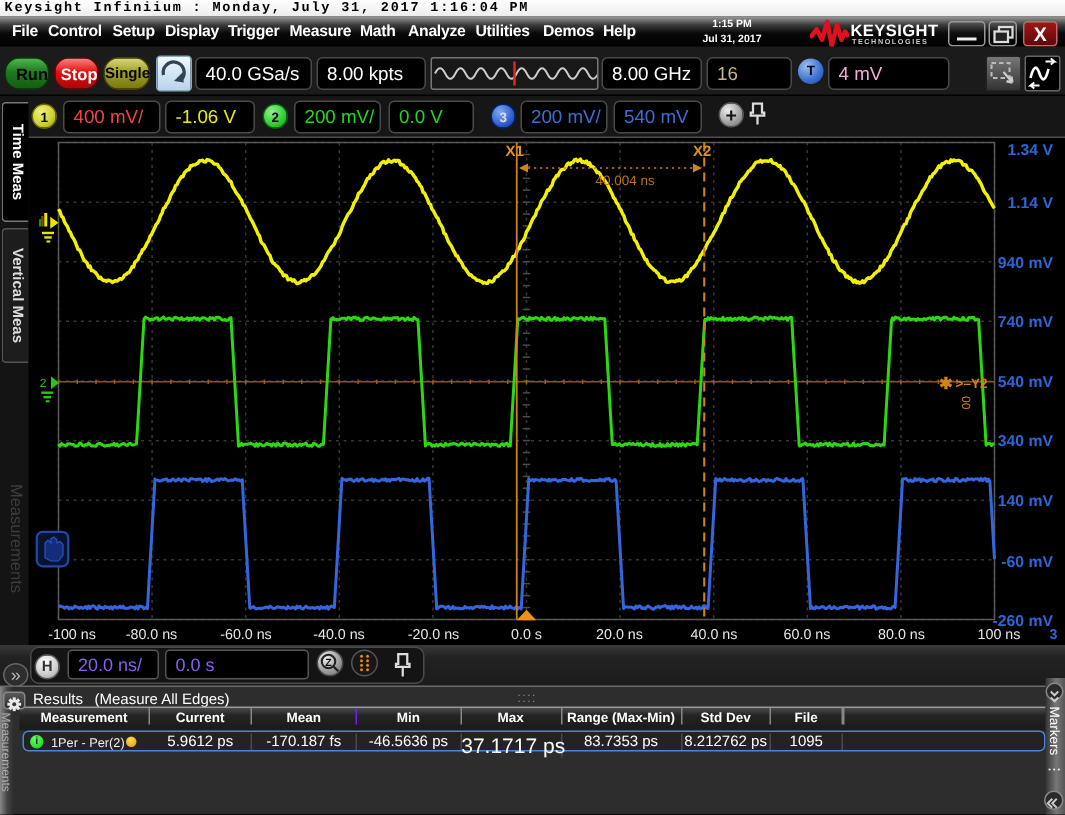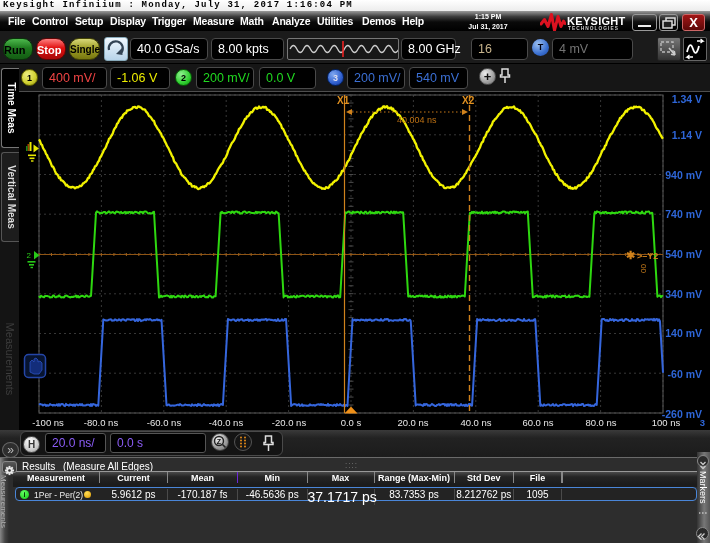--- a/index.html
+++ b/index.html
@@ -6,21 +6,21 @@
 .abs{position:absolute}
 
 #titlebar{left:0;top:0;width:710px;height:11px;background:linear-gradient(#fff,#ececec);color:#000;font-family:"Liberation Mono",monospace;font-size:9px;font-weight:bold;letter-spacing:1.2px;line-height:11px;padding-left:3px;white-space:nowrap}
 
 #menubar{left:0;top:11px;width:710px;height:20px;background:linear-gradient(#9a9a9a 0%,#3c3c3c 28%,#0a0a0a 55%,#000 100%)}
 .menuitem{position:absolute;top:4px;color:#fff;font-size:10.5px;font-weight:bold;letter-spacing:-0.2px}
 #clock{position:absolute;left:452px;top:1px;width:72px;text-align:center;color:#fff;font-size:7px;font-weight:bold;line-height:9.5px}
 .winbtn{position:absolute;top:3px;height:17px;border-radius:3px;border:1px solid #999;background:linear-gradient(#555,#111 45%,#000)}
 
 #toolbar{left:0;top:31px;width:710px;height:33px;background:#1b1b1b;border-bottom:1px solid #000}
-.pill{position:absolute;top:7px;height:22px;border-radius:10px;font-size:11px;font-weight:bold;text-align:left;line-height:22px}
+.pill{position:absolute;top:7px;height:22px;border-radius:10px;font-size:11px;font-weight:bold;text-align:right;line-height:22px}
 .tfield{position:absolute;top:7px;height:22px;background:#000;border:1px solid #4a4a4a;border-radius:4px;color:#fff;font-size:12.5px;line-height:20px;padding-left:6px;white-space:nowrap}
 
 #chanbar{left:0;top:64px;width:710px;height:28px;background:#161616;border-bottom:1px solid #4e4e4e}
 .cfield{position:absolute;top:3px;height:22px;background:#000;border:1px solid #4a4a4a;border-radius:4px;font-size:12.5px;line-height:20px;padding-left:6px;white-space:nowrap}
 .chcirc{position:absolute;top:5px;width:17px;height:17px;border-radius:50%;color:#000;font-size:9px;font-weight:bold;text-align:center;line-height:17px}
 
 #sidebar{left:0;top:64px;width:19px;height:366px;background:#141414}
 .vtab{position:absolute;left:1px;width:18px;color:#fff;font-size:10px;font-weight:bold}
 .vtab span{position:absolute;left:50%;top:50%;transform:translate(-50%,-50%) rotate(90deg);white-space:nowrap}
 
@@ -69,24 +69,24 @@
           <path d="M4 12 A7 7 0 1 1 16 15" fill="none" stroke="#345" stroke-width="2.2"></path>
           <path d="M17 10 L17.5 17 L11 16 Z" fill="#345"></path>
         </svg></div>
 <div class="tfield" style="left:130px;width:78px">40.0 GSa/s</div>
 <div class="tfield" style="left:211px;width:73px">8.00 kpts</div>
 <div class="abs" style="left:287px;top:7px;width:112px;height:22px;background:#181818;border:1px solid #777;border-radius:2px">
 <svg width="110" height="20">
           <path d="M2 10 q3.4 -7 6.8 0 t6.8 0 t6.8 0 t6.8 0 t6.8 0 t6.8 0 t6.8 0 t6.8 0 t6.8 0 t6.8 0 t6.8 0 t6.8 0 t6.8 0 t6.8 0 t6.8 0 t6.8 0" fill="none" stroke="#ccc" stroke-width="1.3"></path>
           <line x1="55" y1="2" x2="55" y2="18" stroke="#e22" stroke-width="1.6"></line>
         </svg></div>
-<div class="tfield" style="left:401px;width:55px">8.00 GHz</div>
+<div class="tfield" style="left:401px;width:67px">8.00 GHz</div>
 <div class="tfield" style="left:471px;width:57px;color:#c8b48c">16</div>
 <div class="abs" style="left:532px;top:8px;width:17px;height:17px;border-radius:50%;background:radial-gradient(circle at 35% 30%,#9cc0f0,#3a6fd0 60%,#1c47a0);color:#001;font-size:9px;font-weight:bold;text-align:center;line-height:17px">T</div>
-<div class="tfield" style="left:552px;width:81px;color:#737373">4 mV</div>
+<div class="tfield" style="left:552px;width:81px;color:#f9a8d4">4 mV</div>
 <div class="abs" style="left:657px;top:6px;width:24px;height:24px;background:linear-gradient(#777,#333);border:1px solid #222;border-radius:2px"><svg width="22" height="22">
           <rect x="3" y="4" width="12" height="10" fill="none" stroke="#bbb" stroke-width="1.4" stroke-dasharray="3,2"></rect>
           <path d="M11 10 L17 17 M17 17 L13 16.2 M17 17 L16.2 13" stroke="#ccc" stroke-width="1.6" fill="none"></path>
         </svg></div>
 <div class="abs" style="left:683px;top:6px;width:24px;height:24px;background:#000;border:1px solid #666;border-radius:2px"><svg width="22" height="22">
           <path d="M3 14 Q6 2 9 11 Q12 20 15 8" fill="none" stroke="#fff" stroke-width="1.8"></path>
           <path d="M13 3 L19 3 L16.5 1 M19 3 L16.5 5" stroke="#fff" stroke-width="1.3" fill="none"></path>
           <path d="M9 19 L3 19 L5.5 17 M3 19 L5.5 21" stroke="#fff" stroke-width="1.3" fill="none"></path>
         </svg></div>
 </div>

